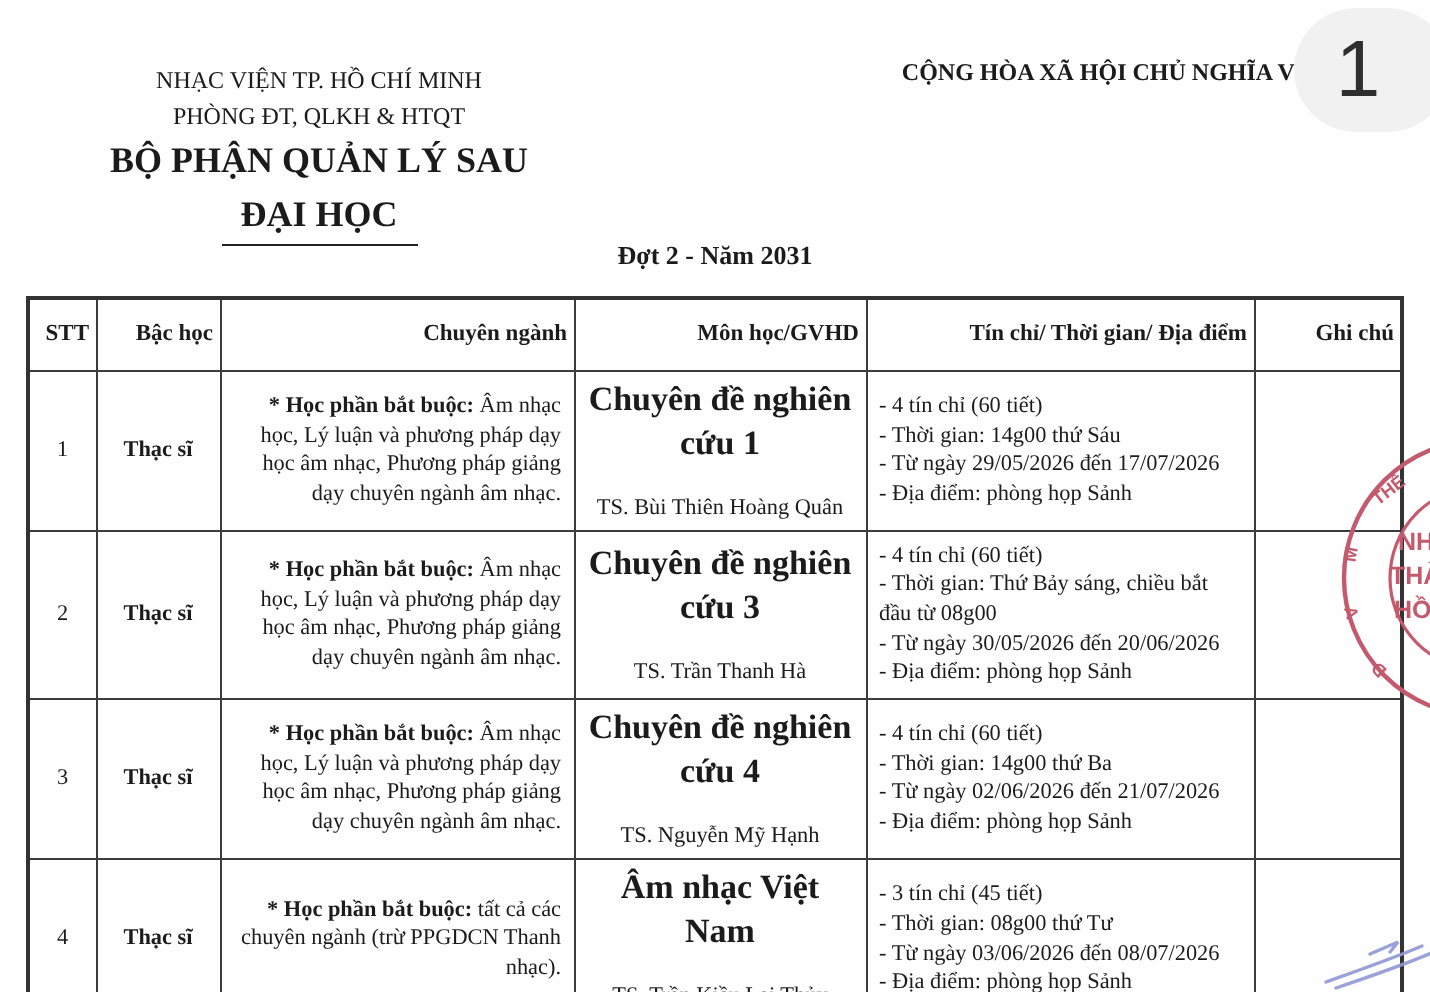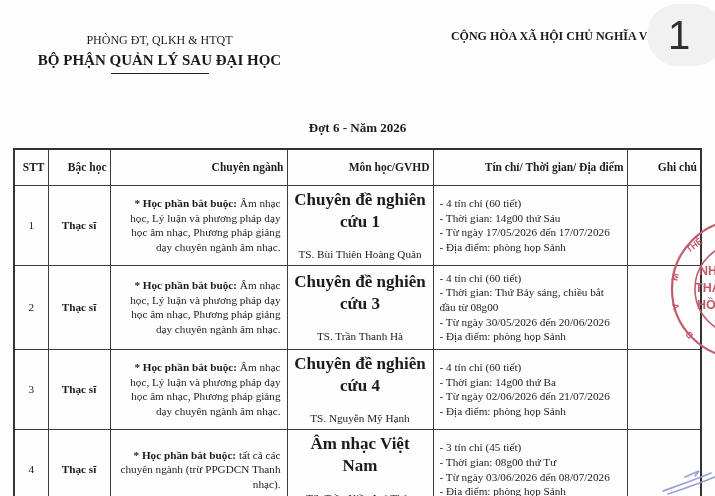--- a/index.html
+++ b/index.html
@@ -3,21 +3,21 @@
 <meta charset="utf-8">
 <style>
   html,body{margin:0;padding:0;background:#ffffff;}
   .page{
     position:relative;width:715px;height:496px;background:#fefefe;
     overflow:hidden;font-family:"Liberation Serif","DejaVu Serif",serif;color:#1b1b1b;
   }
   
   .hdr-left{position:absolute;left:37px;top:31px;width:245px;text-align:center;
     font-size:12px;line-height:1.5;}
-  .hdr-left .l3{font-weight:bold;font-size:15px;}
+  .hdr-left .l3{font-weight:bold;font-size:18px;}
   .hdr-left .rule{width:98px;border-bottom:1.5px solid #222;margin:1px auto 0;}
   .hdr-right{position:absolute;left:437px;top:27px;width:245px;text-align:center;
     font-weight:bold;font-size:12px;line-height:1.5;}
   .hdr-right .l2{display:inline-block;font-size:13px;border-bottom:1.5px solid #222;
     padding:0 4px 2px;}
   
   .badge{position:absolute;top:4px;right:-10px;width:78px;height:62px;
     background:#f1f1f1;border-radius:31px;display:flex;align-items:center;justify-content:center;}
   .badge span{font-family:"Liberation Sans","DejaVu Sans",sans-serif;font-size:40px;
     color:#2f2f2f;font-weight:400;margin-right:14px;}
@@ -47,34 +47,35 @@
   .stamp{position:absolute;left:661px;top:209px;width:160px;height:160px;pointer-events:none;}
   
   .pen{position:absolute;left:655px;top:463px;width:64px;height:33px;pointer-events:none;}
 </style>
 </head>
 <body>
 
 <div class="page">
 
   <div class="hdr-left">
+    <div>NHẠC VIỆN TP. HỒ CHÍ MINH</div>
     <div>PHÒNG ĐT, QLKH &amp; HTQT</div>
     <div class="l3">BỘ PHẬN QUẢN LÝ SAU ĐẠI HỌC</div>
     <div class="rule"></div>
   </div>
 
   <div class="hdr-right">
     <div>CỘNG HÒA XÃ HỘI CHỦ NGHĨA VIỆT</div>
   </div>
 
   <div class="badge">
     <span>1</span>
   </div>
 
-  <div class="subtitle">Đợt 6 - Năm 2026</div>
+  <div class="subtitle">Đợt 2 - Năm 2031</div>
 
   <div class="tblwrap">
     <table>
       <colgroup>
         <col style="width:34px">
           <col style="width:62px">
           <col style="width:177px">
         <col style="width:146px">
           <col style="width:194px">
           <col style="width:74px">
@@ -93,21 +94,21 @@
         <td class="c-stt">1</td>
         <td class="c-bac">Thạc sĩ</td>
         <td class="c-cn"><b>* Học phần bắt buộc:</b><span> Âm nhạc học, Lý luận và phương pháp dạy học âm nhạc, Phương pháp giảng dạy chuyên ngành âm nhạc.</span></td>
         <td class="c-mon">
           <div class="mh">Chuyên đề nghiên cứu 1</div>
           <div>TS. Bùi Thiên Hoàng Quân</div>
         </td>
         <td class="c-tc">
           <div>- 4 tín chỉ (60 tiết)</div>
           <div>- Thời gian: 14g00 thứ Sáu</div>
-          <div>- Từ ngày 17/05/2026 đến 17/07/2026</div>
+          <div>- Từ ngày 29/05/2026 đến 17/07/2026</div>
           <div>- Địa điểm: phòng họp Sảnh</div>
         </td>
         <td></td>
       </tr>
 
       <tr class="r2">
         <td class="c-stt">2</td>
         <td class="c-bac">Thạc sĩ</td>
         <td class="c-cn"><b>* Học phần bắt buộc:</b><span> Âm nhạc học, Lý luận và phương pháp dạy học âm nhạc, Phương pháp giảng dạy chuyên ngành âm nhạc.</span></td>
         <td class="c-mon">

